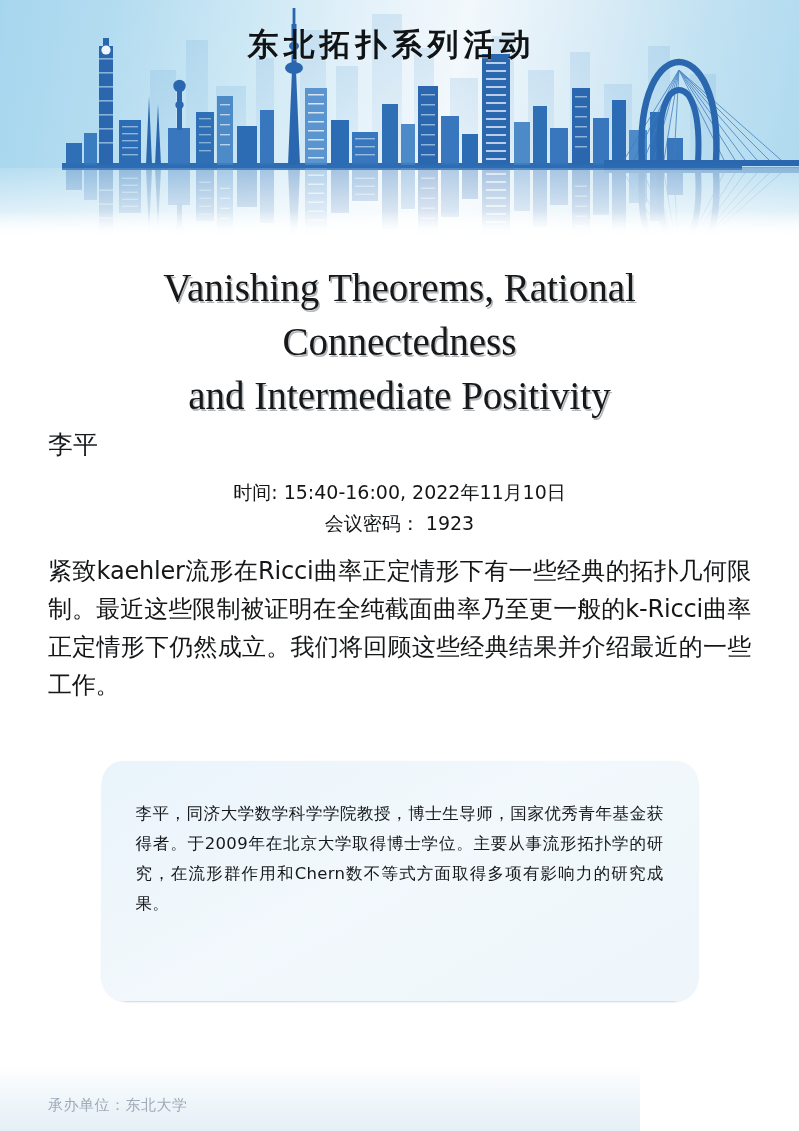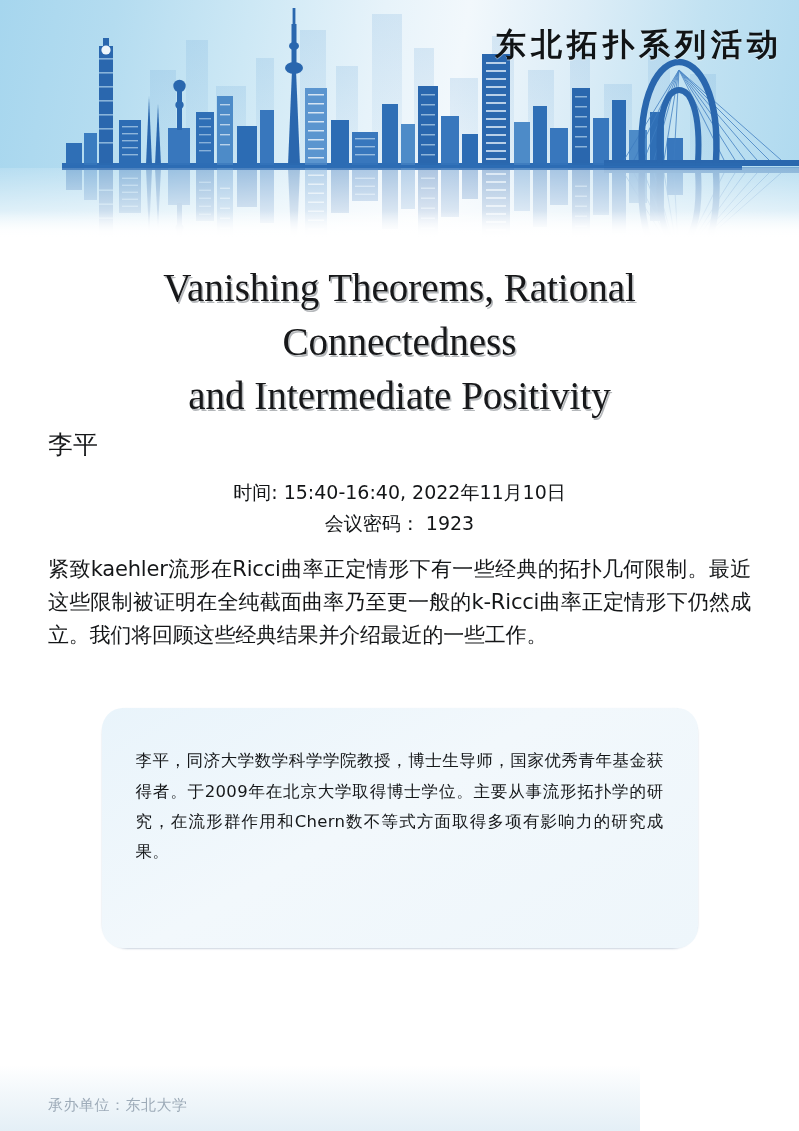--- a/index.html
+++ b/index.html
@@ -33,21 +33,21 @@
   }
   .banner-sky {
     position: absolute;
     left: 0; top: 0;
     width: 799px; height: 237px;
   }
   .banner-title {
     position: absolute;
     left: 0; right: 16px;
     top: 24px;
-    text-align: right;
+    text-align: center;
     font-family: "DejaVu Sans", "Liberation Sans", sans-serif;
     font-size: 31px;
     font-weight: 700;
     letter-spacing: 5px;
     color: #111416;
     z-index: 5;
     text-shadow: 0 1px 0 rgba(255,255,255,0.45);
   }
   .banner-fade {
     position: absolute;
@@ -97,21 +97,21 @@
   .abstract-heading {
     margin: 32px 0 0 0;
     font-size: 19.5px;
     font-weight: 700;
     letter-spacing: 0.5px;
     color: #141618;
   }
 
   .abstract-body {
     margin: 14px 0 0 0;
-    font-size: 21px;
+    font-size: 24px;
     line-height: 1.58;
     color: #141618;
     text-align: justify;
     font-family: "DejaVu Sans", "Liberation Sans", sans-serif;
     letter-spacing: -0.2px;
   }
 
   
   .bio-wrap {
     margin: 56px auto 0 auto;
@@ -363,21 +363,21 @@
 <div class="content">
 
   <div class="talk-title">
     <span class="tline">Vanishing Theorems, Rational Connectedness</span>
     <span class="tline">and Intermediate Positivity</span>
   </div>
 
   <div class="speaker">李平</div>
 
   <div class="meeting">
-    <div>时间: 15:40-16:40, 2022年11月10日</div>
+    <div>时间: 15:40-16:00, 2022年11月10日</div>
     <div>会议密码： 1923</div>
   </div>
 
 
   <div class="abstract-body">紧致kaehler流形在Ricci曲率正定情形下有一些经典的拓扑几何限制。最近这些限制被证明在全纯截面曲率乃至更一般的k-Ricci曲率正定情形下仍然成立。我们将回顾这些经典结果并介绍最近的一些工作。</div>
 
   <div class="bio-wrap">
     <div class="bio-box">
       <div class="bio-text">李平，同济大学数学科学学院教授，博士生导师，国家优秀青年基金获得者。于2009年在北京大学取得博士学位。主要从事流形拓扑学的研究，在流形群作用和Chern数不等式方面取得多项有影响力的研究成果。</div>
     </div>

